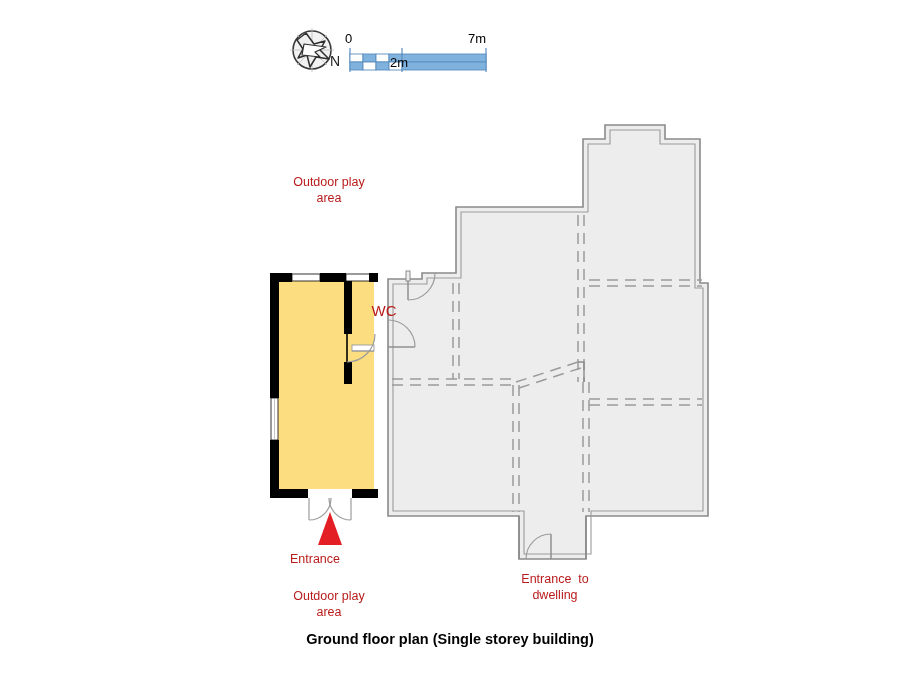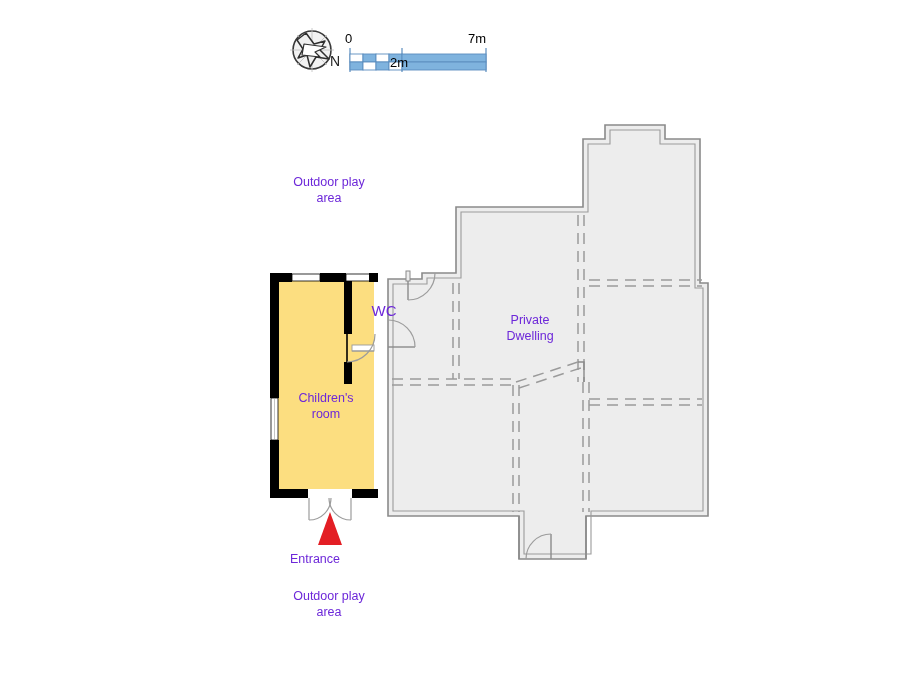--- a/index.html
+++ b/index.html
@@ -27,21 +27,21 @@
     left: 0; top: 0;
     width: 900px;
     height: 675px;
   }
   .map-label {
     position: absolute;
     text-align: center;
     font-family: "Liberation Sans", sans-serif;
     font-size: 12.5px;
     line-height: 16px;
-    color: #6d28d9;
+    color: #b91c1c;
     white-space: pre;
     pointer-events: none;
   }
   .scale-tick-label {
     position: absolute;
     font-family: "Liberation Sans", sans-serif;
     font-size: 13px;
     color: #000;
   }
   .compass-letter {
@@ -267,25 +267,24 @@
   <div class="scale-tick-label" style="left:468px; top:31px;">7m</div>
 
   <div class="compass-letter" style="left:330px; top:53px;">N</div>
 
   <div class="map-label" style="left:253px; top:174px; width:152px;">Outdoor play
 area</div>
 
   <div class="map-label" style="left:253px; top:588px; width:152px;">Outdoor play
 area</div>
 
-  <div class="map-label" style="left:268px; top:390px; width:116px;">Children's
-room</div>
 
   <div class="map-label" style="left:364px; top:303px; width:40px; font-size:15px;">WC</div>
 
-  <div class="map-label" style="left:470px; top:312px; width:120px;">Private
-Dwelling</div>
 
   <div class="map-label" style="left:253px; top:551px; width:124px;">Entrance</div>
 
-
+  <div class="map-label" style="left:485px; top:571px; width:140px;">Entrance  to
+dwelling</div>
+
+  <div id="figure-caption">Ground floor plan (Single storey building)</div>
 
 </div>
 
 </body></html>

